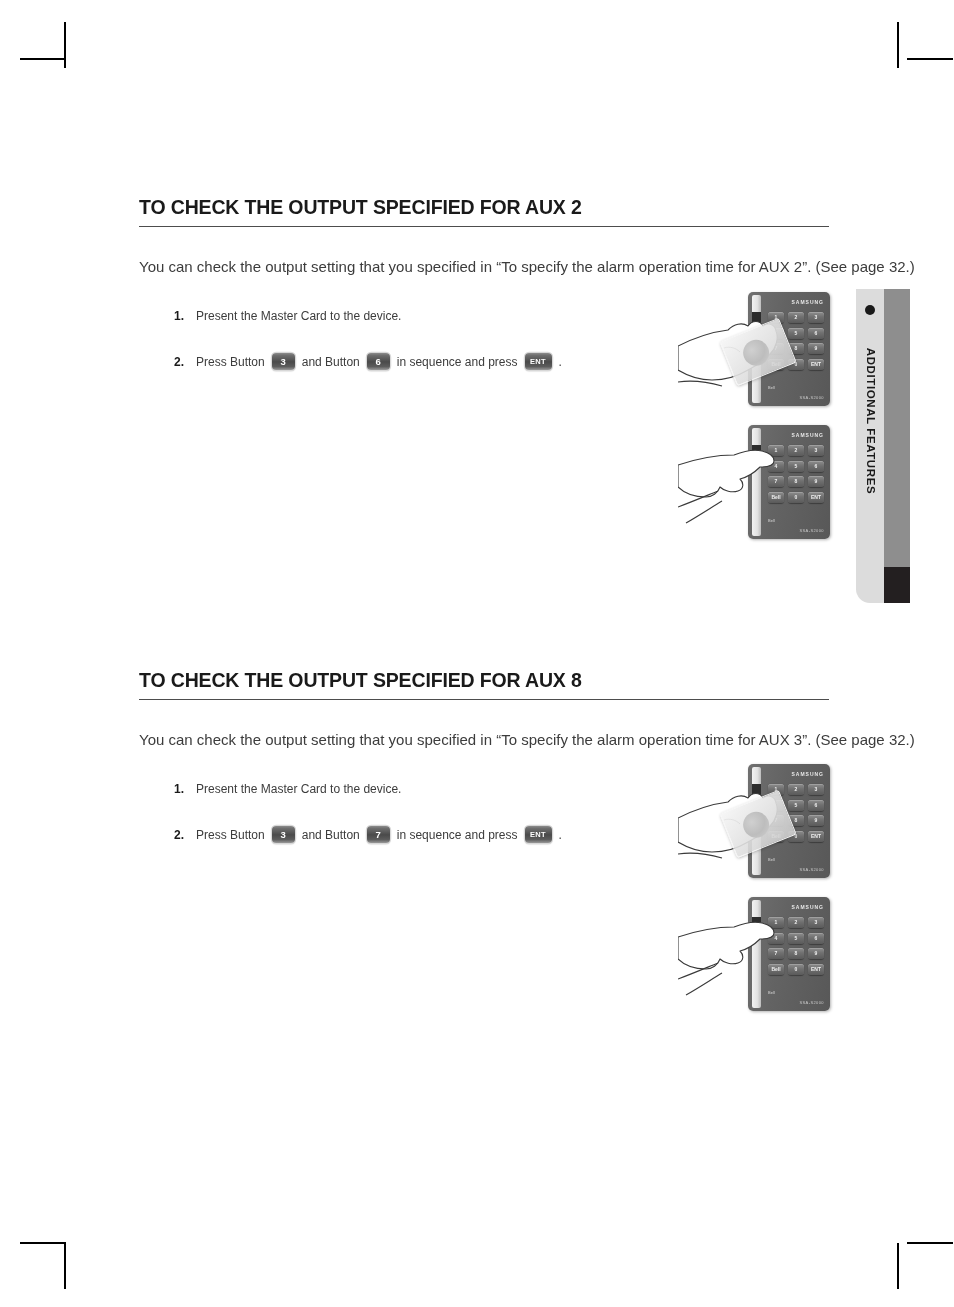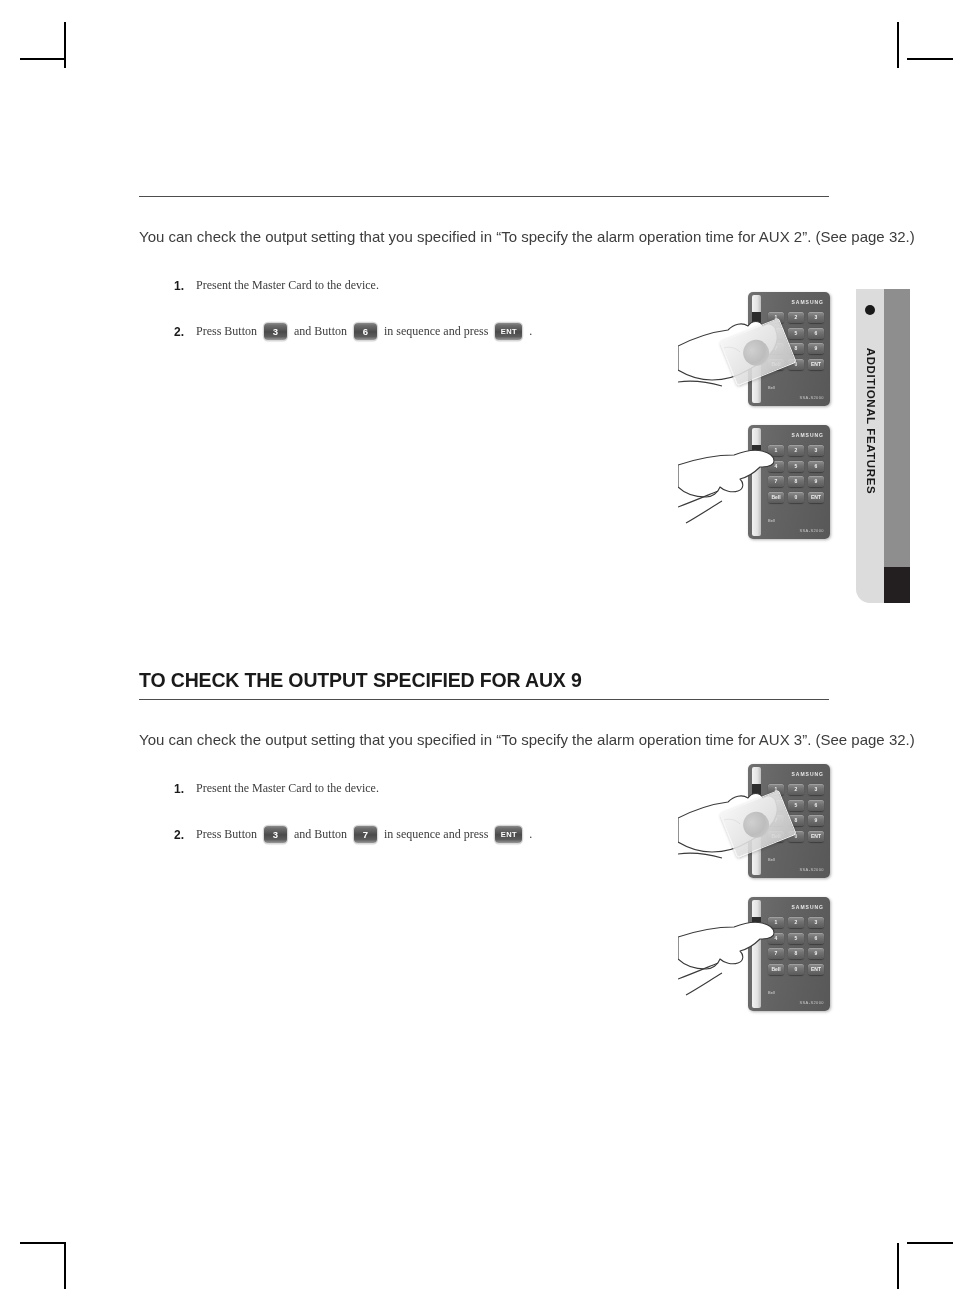--- a/index.html
+++ b/index.html
@@ -68,21 +68,21 @@
     width: 22px;
     flex: 0 0 22px;
   }
   .step-text {
     font-size: 12px;
     color: #3c3c3c;
     display: flex;
     align-items: center;
     white-space: nowrap;
   }
-  .step-text .word { margin: 0 3px; font-family: Liberation Serif, serif; }
+  .step-text .word { margin: 0 3px; }
   .step-text .word:first-child { margin-left: 0; }
 
   
   .keybtn {
     display: inline-block;
     min-width: 17px;
     height: 17px;
     line-height: 17px;
     padding: 0 3px;
     margin: 0 4px;
@@ -263,20 +263,21 @@
 <div class="crop crop-v" style="left:897px; top:22px;"></div>
 <div class="crop crop-h" style="left:907px; top:58px;"></div>
 <div class="crop crop-v" style="left:64px;  top:1243px;"></div>
 <div class="crop crop-h" style="left:20px;  top:1242px;"></div>
 <div class="crop crop-v" style="left:897px; top:1243px;"></div>
 <div class="crop crop-h" style="left:907px; top:1242px;"></div>
 
 <div class="page">
 
   <div class="section" style="top:196px;">
+    <h1 class="sec-title">TO CHECK THE OUTPUT SPECIFIED FOR AUX 2</h1>
     <div class="sec-rule"></div>
     <p class="sec-intro">You can check the output setting that you specified in “To specify the alarm operation time for AUX 2”. (See page 32.)</p>
 
     <div class="steps">
       <div class="step">
         <span class="step-num">1.</span>
         <span class="step-text">
           <span class="word">Present the Master Card to the device.</span>
         </span>
       </div>
@@ -354,21 +355,21 @@
     <svg class="hand" viewBox="0 0 160 122">
       <path d="M0 44 C18 38 38 34 56 34 C66 30 76 28 84 30 C92 32 96 36 96 40
                C96 44 90 46 82 46 C76 52 70 56 62 58 C66 62 66 68 60 70
                C54 72 46 70 42 66 C40 72 34 76 28 76 C16 76 6 72 0 66 Z" fill="#ffffff" stroke="#3a3a3a" stroke-width="1.1" stroke-linejoin="round"></path>
       <path d="M0 86 C16 80 30 74 40 70" fill="none" stroke="#3a3a3a" stroke-width="1.1"></path>
       <path d="M8 102 C22 94 34 86 44 80" fill="none" stroke="#3a3a3a" stroke-width="1.1"></path>
     </svg>
   </div>
 
   <div class="section" style="top:669px;">
-    <h1 class="sec-title">TO CHECK THE OUTPUT SPECIFIED FOR AUX 9</h1>
+    <h1 class="sec-title">TO CHECK THE OUTPUT SPECIFIED FOR AUX 8</h1>
     <div class="sec-rule"></div>
     <p class="sec-intro">You can check the output setting that you specified in “To specify the alarm operation time for AUX 3”. (See page 32.)</p>
 
     <div class="steps">
       <div class="step">
         <span class="step-num">1.</span>
         <span class="step-text">
           <span class="word">Present the Master Card to the device.</span>
         </span>
       </div>

